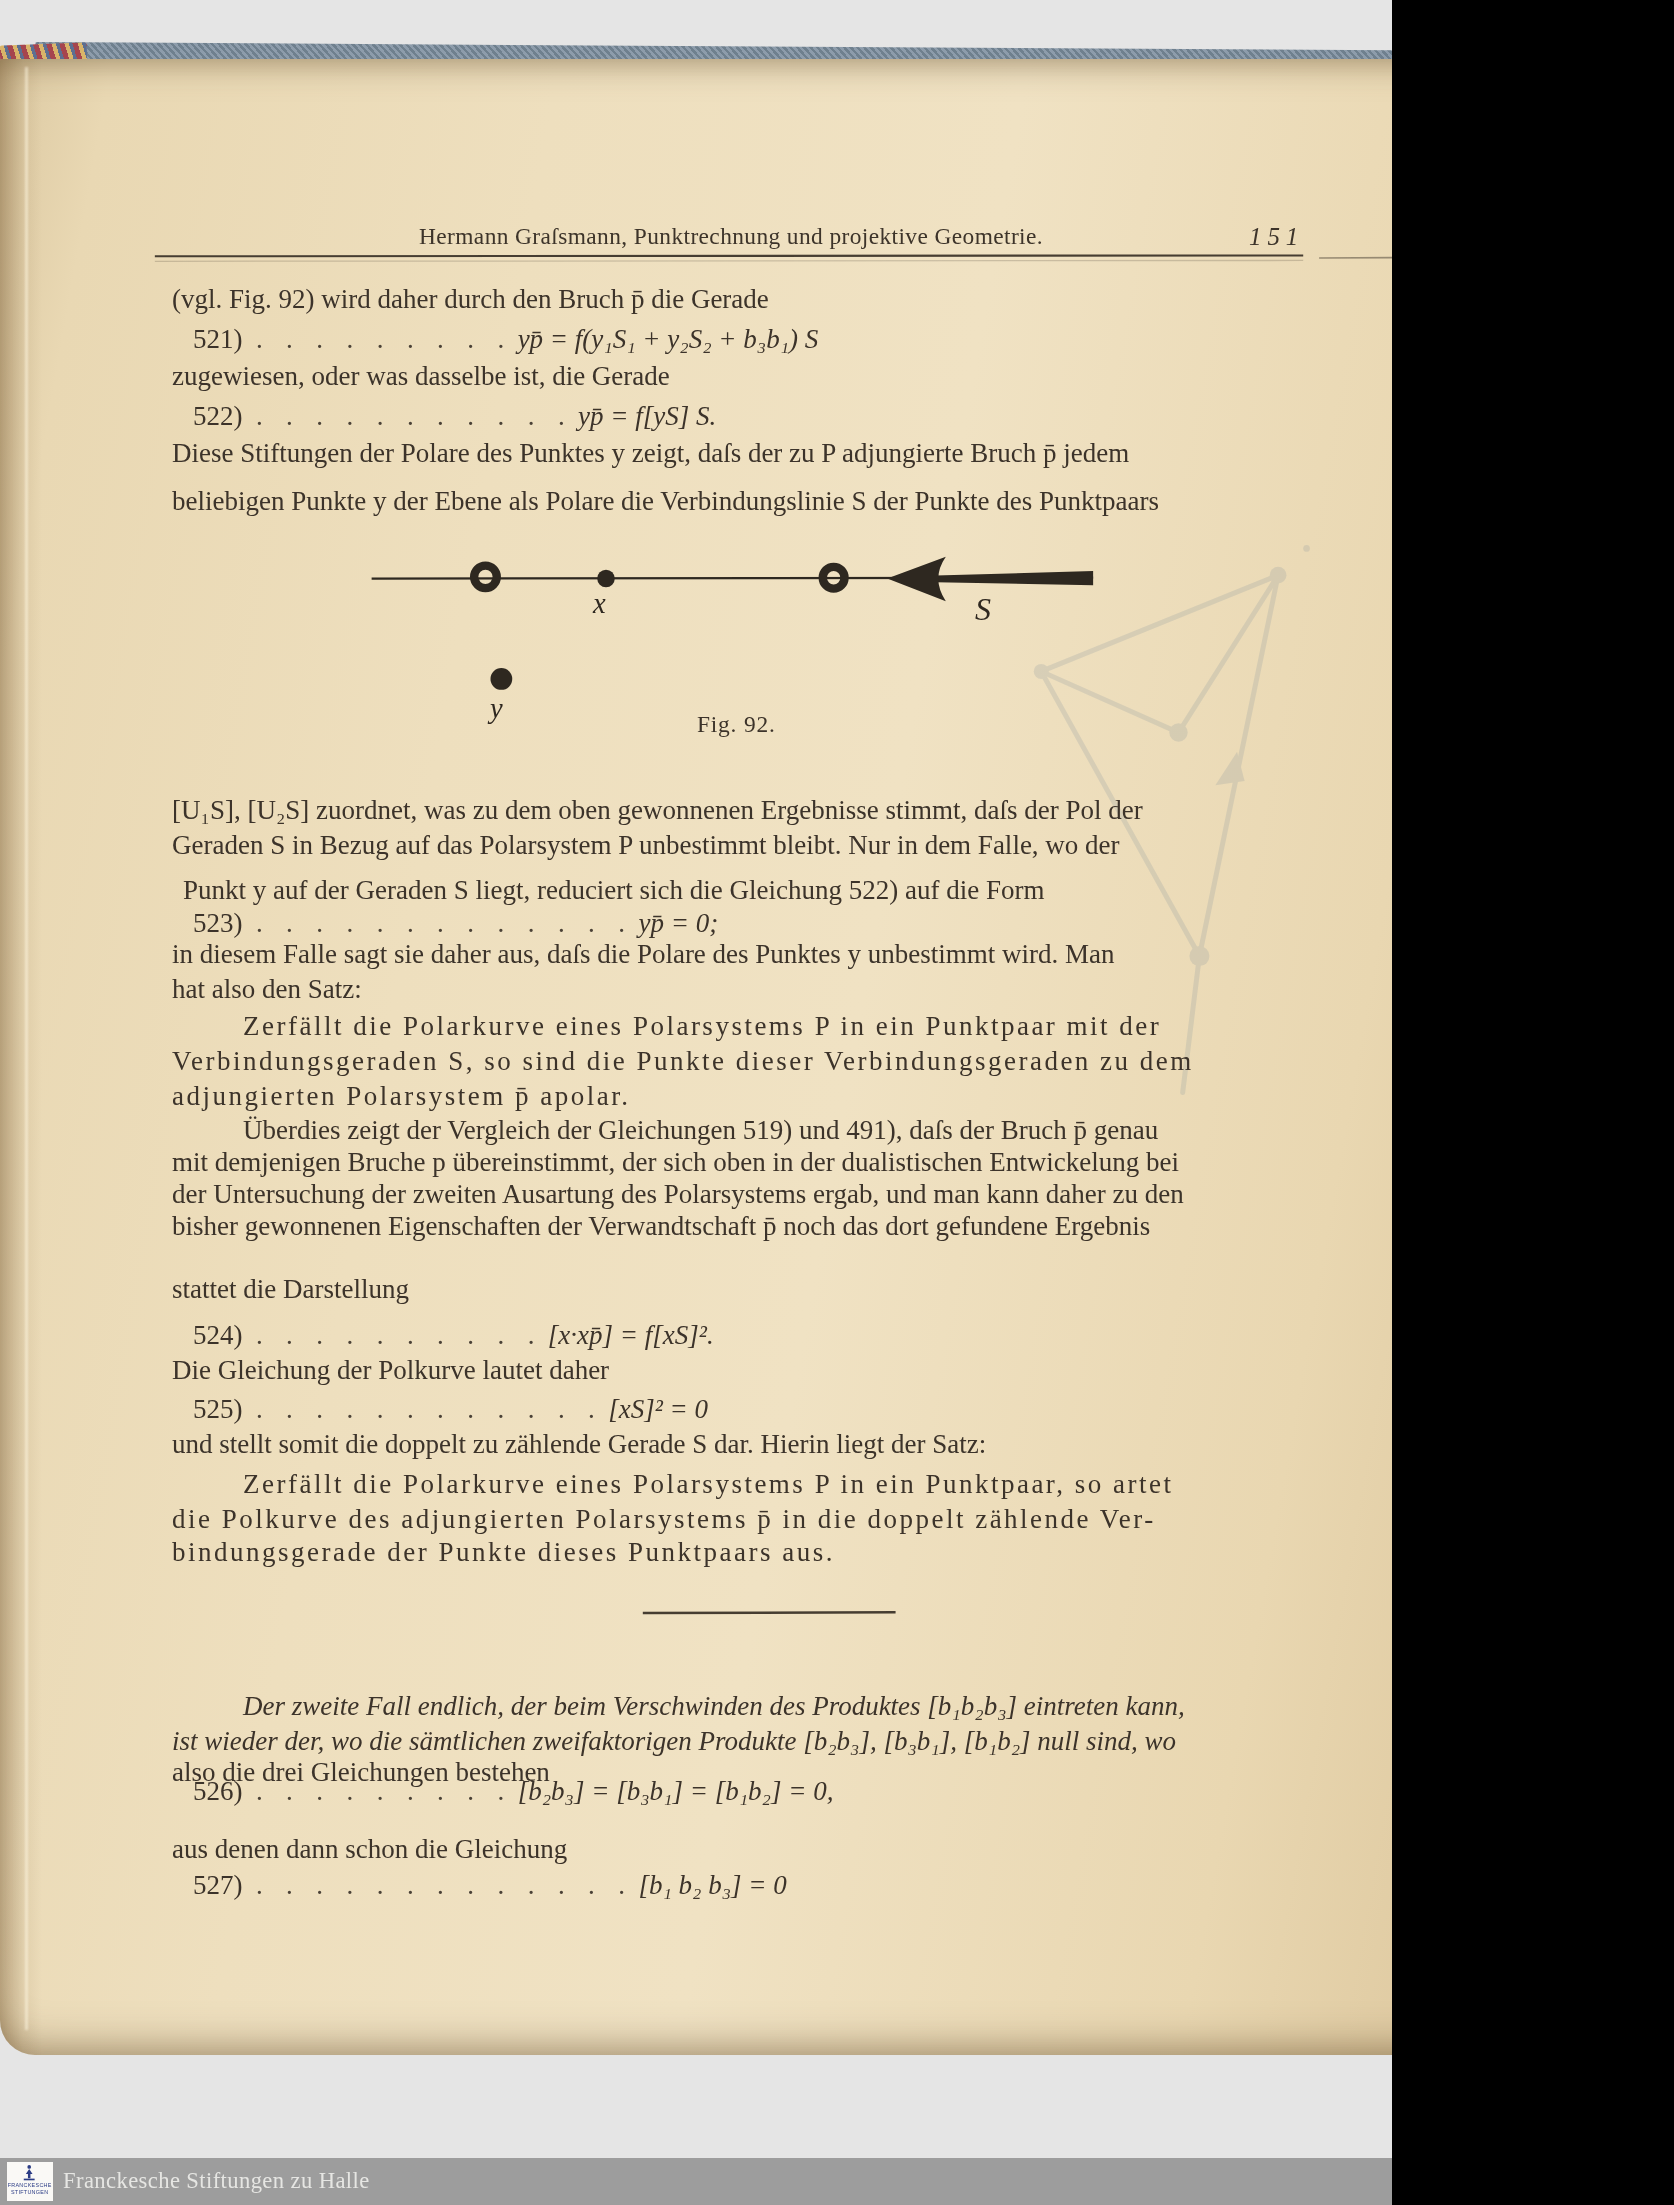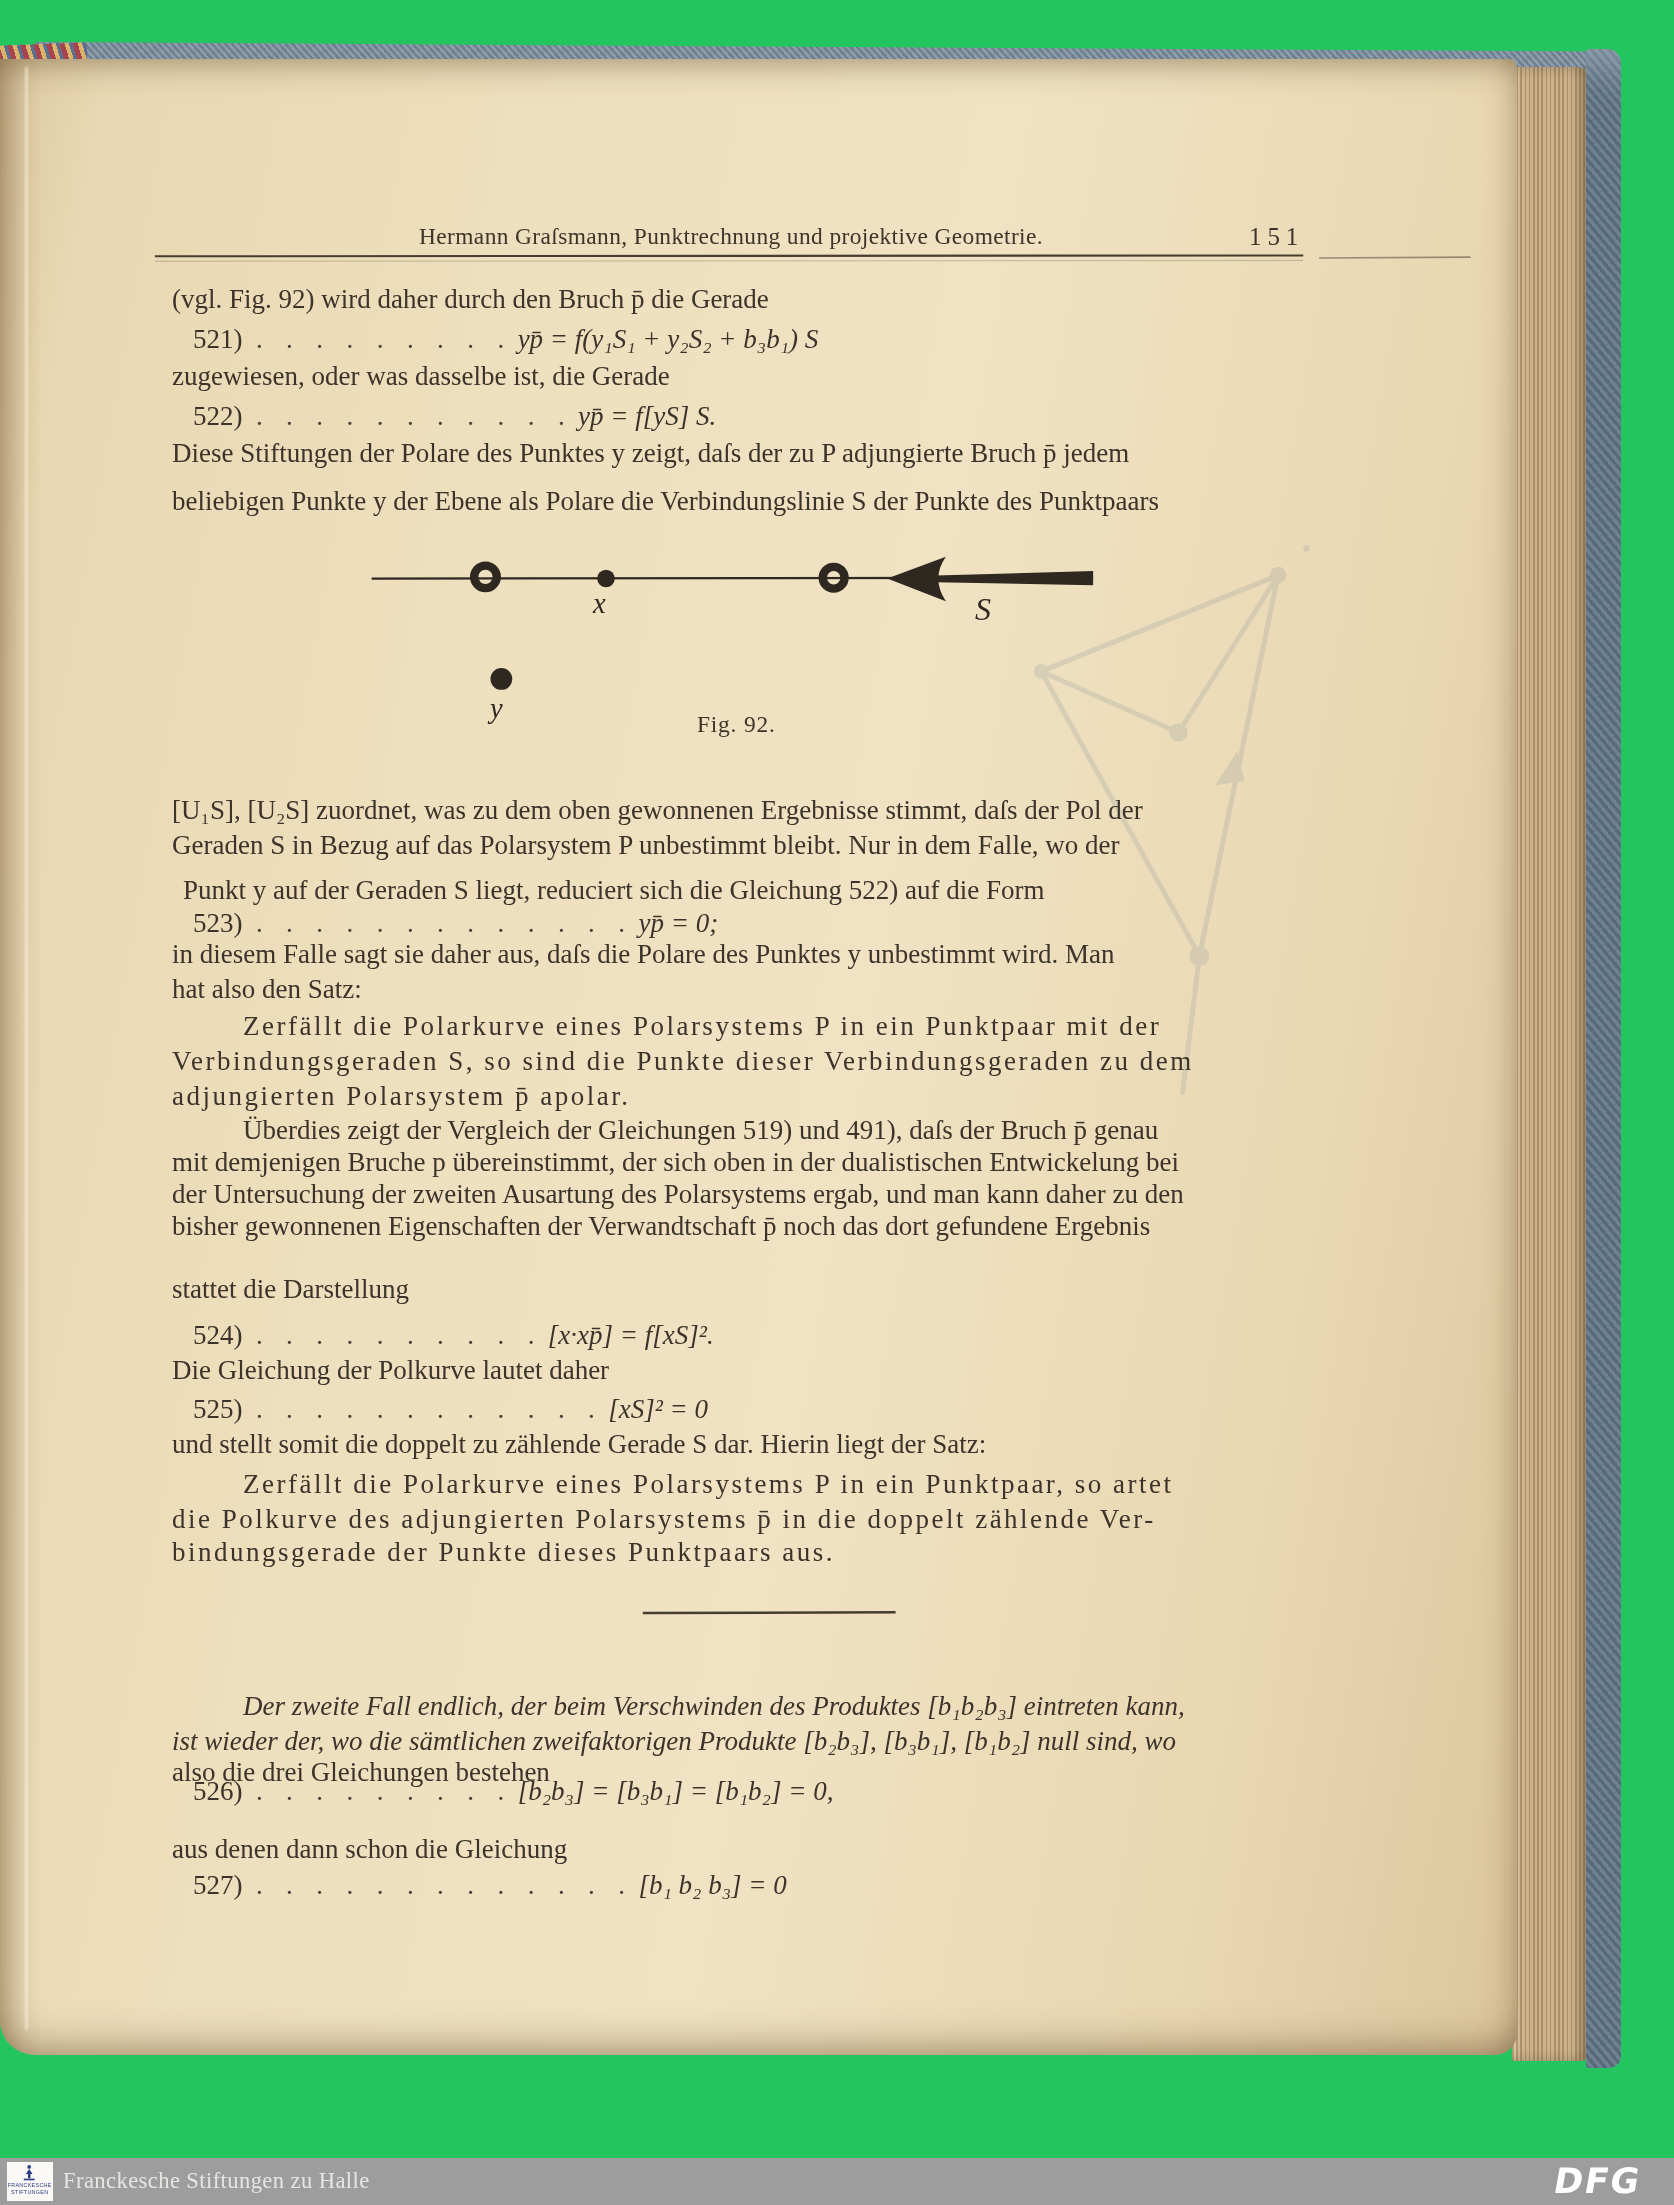--- a/index.html
+++ b/index.html
@@ -1,16 +1,16 @@
 <!DOCTYPE html>
 <html style="font-size:13.4px"><head>
 <meta charset="utf-8">
 <style>
   html,body{margin:0;padding:0;background:#000;}
-  .shot{position:relative;width:1674px;height:2205px;background:#22c55e;overflow:hidden;
+  .shot{position:relative;width:1392px;height:2205px;background:#e5e5e5;overflow:hidden;
         font-family:"Liberation Serif","DejaVu Serif",serif;}
   
   .cover-top{position:absolute;left:35px;top:42px;width:1559px;height:19px;
              background:repeating-linear-gradient(48deg,#8d9cab 0 2.5px,#6f808e 2.5px 5px);
              transform:rotate(0.35deg);transform-origin:left center;border-radius:2.5px;}
   .headband{position:absolute;left:0;top:44px;width:87px;height:21px;
             background:repeating-linear-gradient(75deg,#a6454e 0 5px,#d9b469 5px 9.2px,#5d6f91 9.2px 12.6px);
             transform:rotate(-2deg);border-radius:2.5px;}
   .edge-stack{position:absolute;left:1512px;top:67px;width:77px;height:1994px;
               background:#cdb38c;border-radius:5px 11.7px 8.4px 3.3px;
@@ -60,21 +60,21 @@
 <div class="shot">
 
   <div class="cover-top"></div>
   <div class="headband"></div>
   <div class="edge-stack"></div>
   <div class="cover-right"></div>
 
   <div class="page"></div>
 
   <div class="hline" style="left:419px;top:223px;font-size:23.4px;letter-spacing:0.4px;">Hermann Graſsmann, Punktrechnung und projektive Geometrie.</div>
-  <div class="hline" style="left:1249px;top:223px;font-size:25px;letter-spacing:5.9px;">151</div>
+  <div class="hline" style="left:1249px;top:223px;font-size:25px;letter-spacing:5.9px;font-style:italic;">151</div>
 
   <svg class="overlay" width="1674" height="2205" viewBox="0 0 2000 2634">
     <g>
       <line x1="185" y1="306" x2="1557" y2="305" stroke="#463d31" stroke-width="2.5"></line>
       <line x1="185" y1="312" x2="1557" y2="311" stroke="#463d31" stroke-width="1.5" opacity="0.22"></line>
       <line x1="1576" y1="308" x2="1757" y2="307" stroke="#463d31" stroke-width="2" opacity="0.5"></line>
     </g>
 
     <g stroke="#7f8f9b" stroke-width="6" fill="none" opacity="0.20" stroke-linecap="round">
       <path d="M1244 802 L1527 687 L1408 875 Z"></path>

